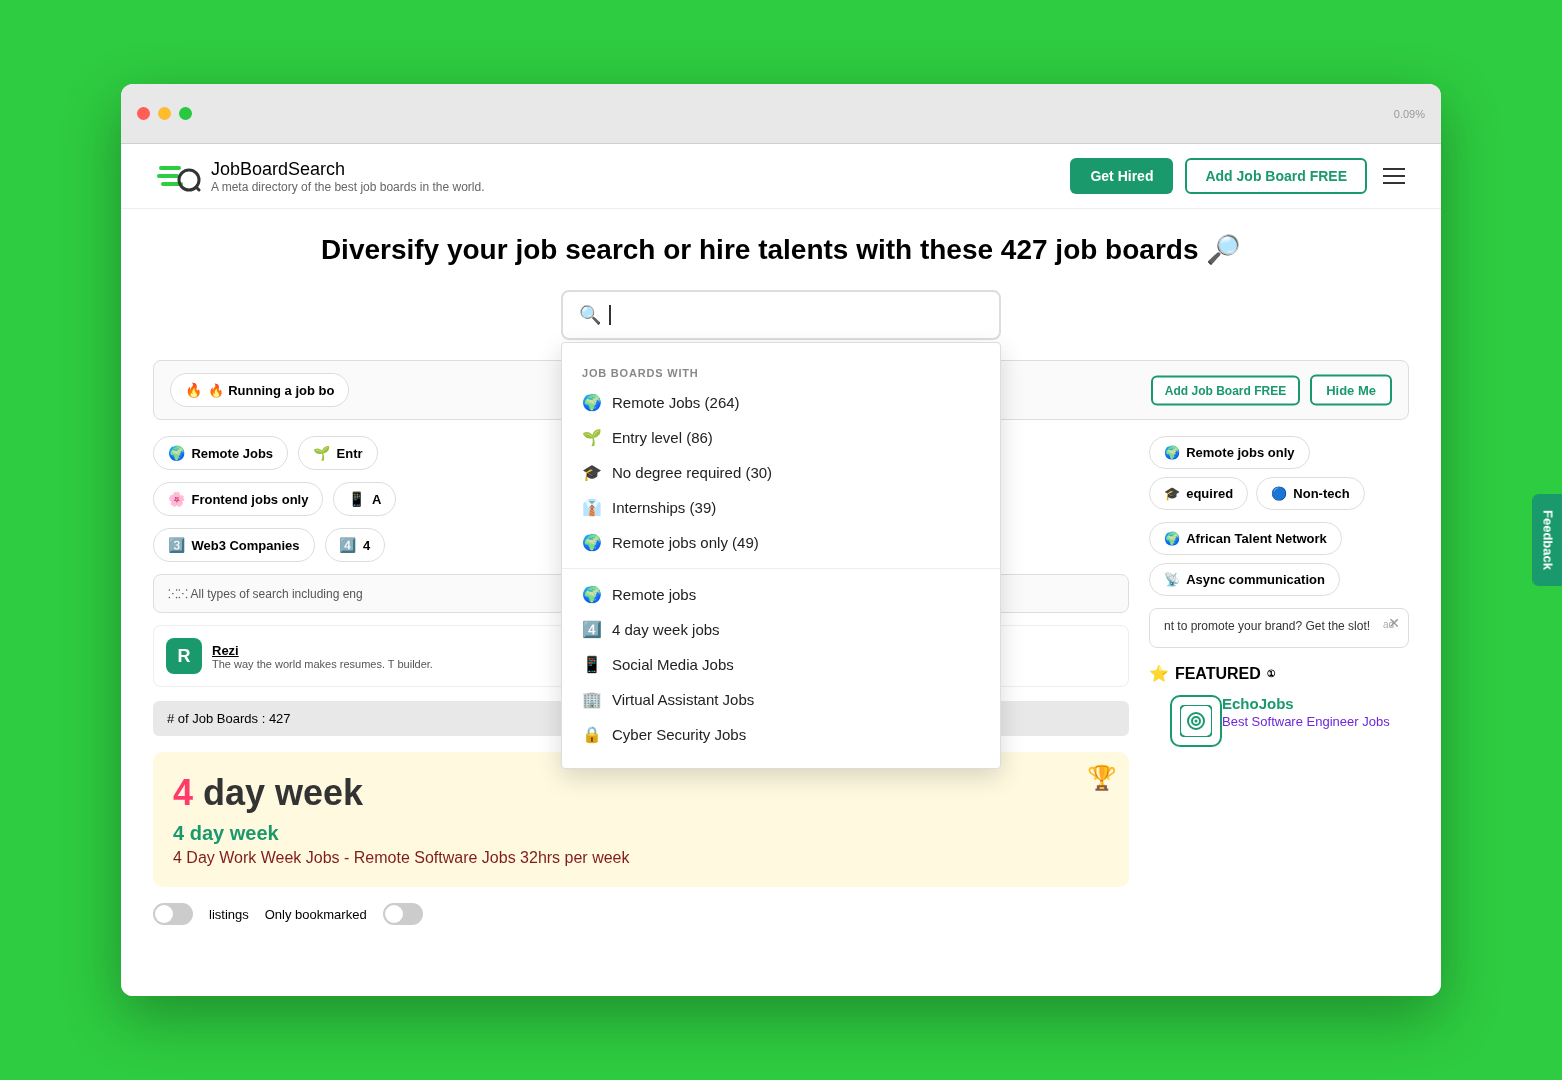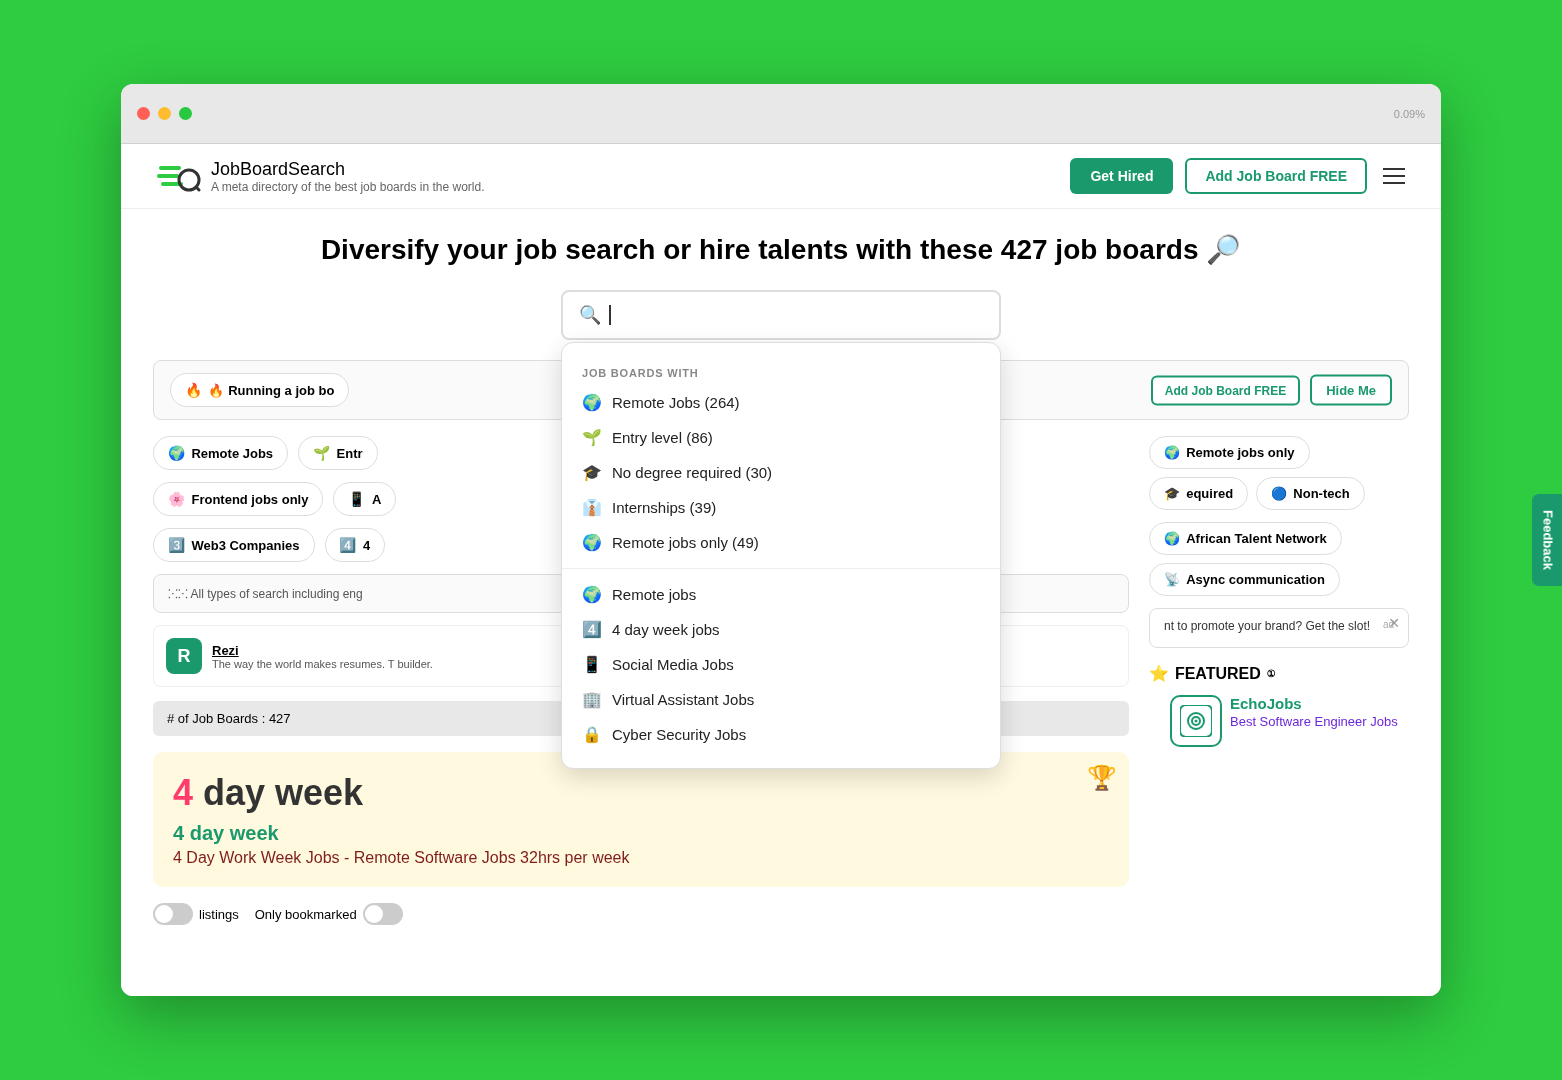--- a/index.html
+++ b/index.html
@@ -165,21 +165,21 @@
     @keyframes blink { 0%,100%{opacity:1} 50%{opacity:0} }
     
     .search-dropdown {
       position: absolute;
       top: 100%;
       left: 50%;
       transform: translateX(-50%);
       width: 440px;
       background: white;
       border: 1px solid #ddd;
-      border-radius: 12px;
+      border-radius: 4px;
       box-shadow: 0 8px 24px rgba(0,0,0,0.15);
       z-index: 200;
       padding: 16px 0;
       margin-top: 2px;
     }
     .dropdown-section-label {
       font-size: 11px;
       font-weight: 700;
       color: #888;
       letter-spacing: 0.8px;
@@ -321,21 +321,21 @@
     .featured-section-title {
       display: flex;
       align-items: center;
       gap: 6px;
       font-size: 16px;
       font-weight: 800;
       margin-bottom: 12px;
     }
     .echo-jobs-card {
       display: flex;
-      gap: 8px;
+      gap: 0;
       align-items: flex-start;
       padding-left: 21px;
     }
     .echo-logo {
       width: 52px;
       height: 52px;
       border-radius: 10px;
       border: 2px solid #1a9a6c;
       display: flex;
       align-items: center;
@@ -378,21 +378,21 @@
     .bottom-bar {
       display: flex;
       align-items: center;
       gap: 16px;
       margin-top: 16px;
       font-size: 13px;
     }
     .toggle {
       display: inline-flex;
       align-items: center;
-      gap: 6px;
+      gap: 16px;
     }
     .toggle-switch {
       width: 40px;
       height: 22px;
       background: #ccc;
       border-radius: 11px;
       position: relative;
       cursor: pointer;
     }
     .toggle-switch::after {

